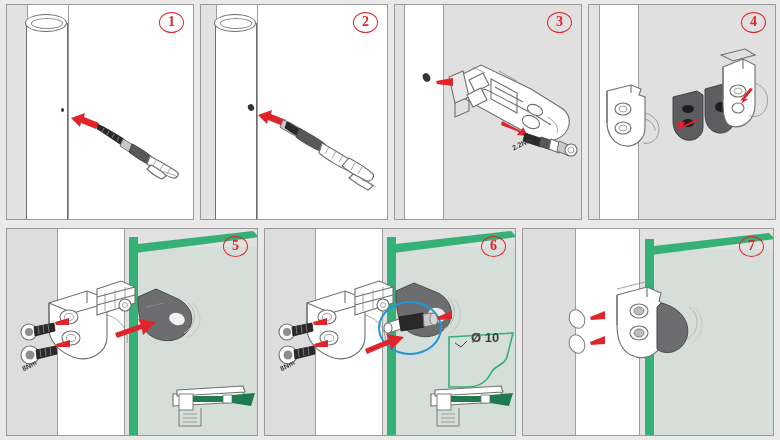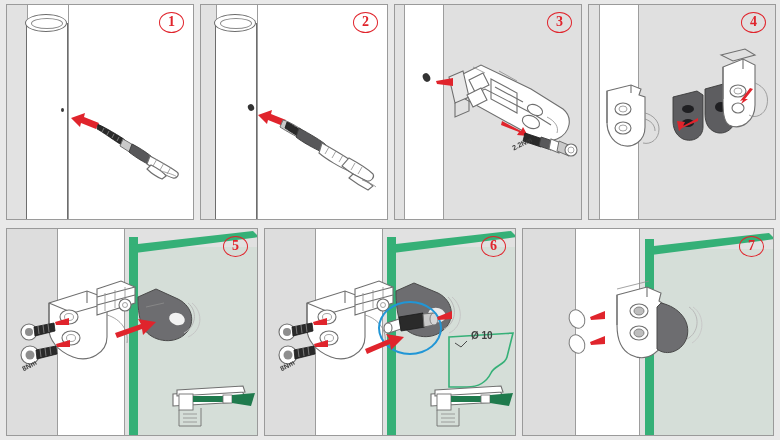--- a/index.html
+++ b/index.html
@@ -81,21 +81,21 @@
 
   .torque{
     position:absolute;
     font-family:"Liberation Sans", sans-serif;
     font-size:7px;color:#3b3b3b;font-weight:bold;
     white-space:nowrap;
   }
   .dia-label{
     position:absolute;
     font-family:"Liberation Sans", sans-serif;
-    font-size:10px;color:#3e3e3e;font-weight:bold;
+    font-size:13px;color:#3e3e3e;font-weight:bold;
     white-space:nowrap;
     text-align:center;
   }
   .hl-circle{
     position:absolute;border:2.4px solid #2196d6;border-radius:50%;
     background:transparent;
   }
 
   svg{display:block;overflow:visible;}
   .ln{fill:none;stroke:#6f6f6f;stroke-width:1.1;}

